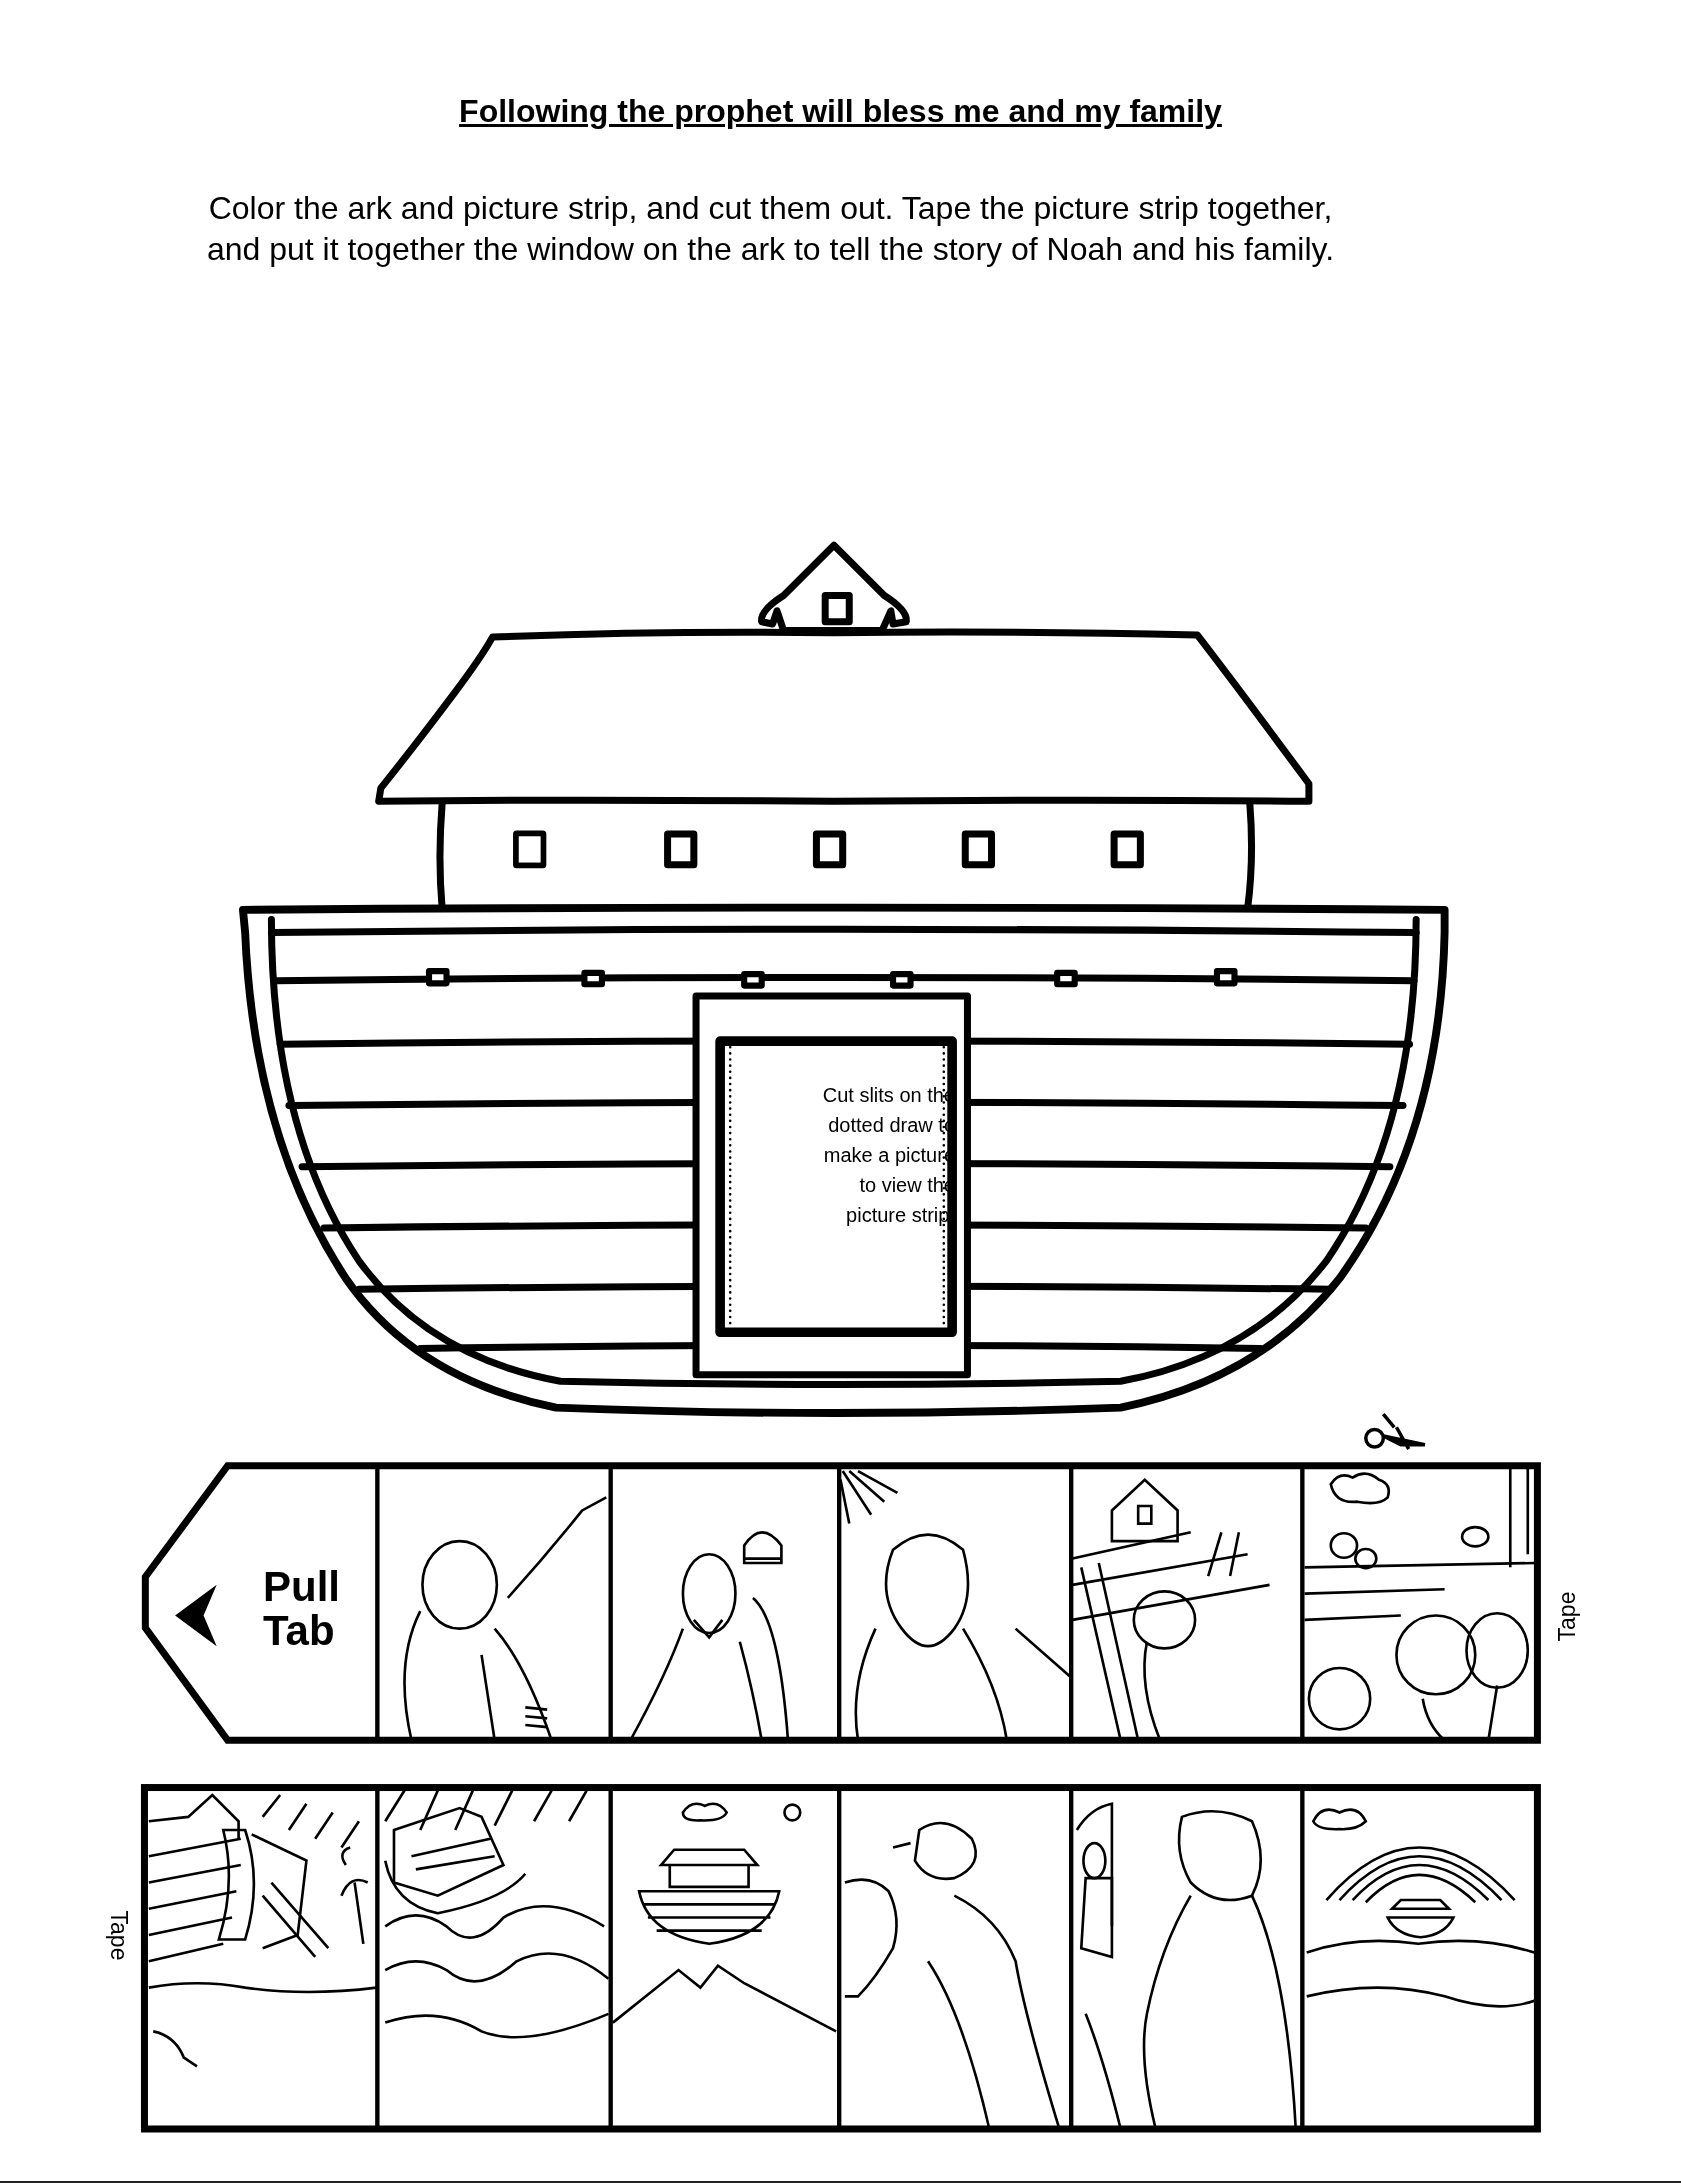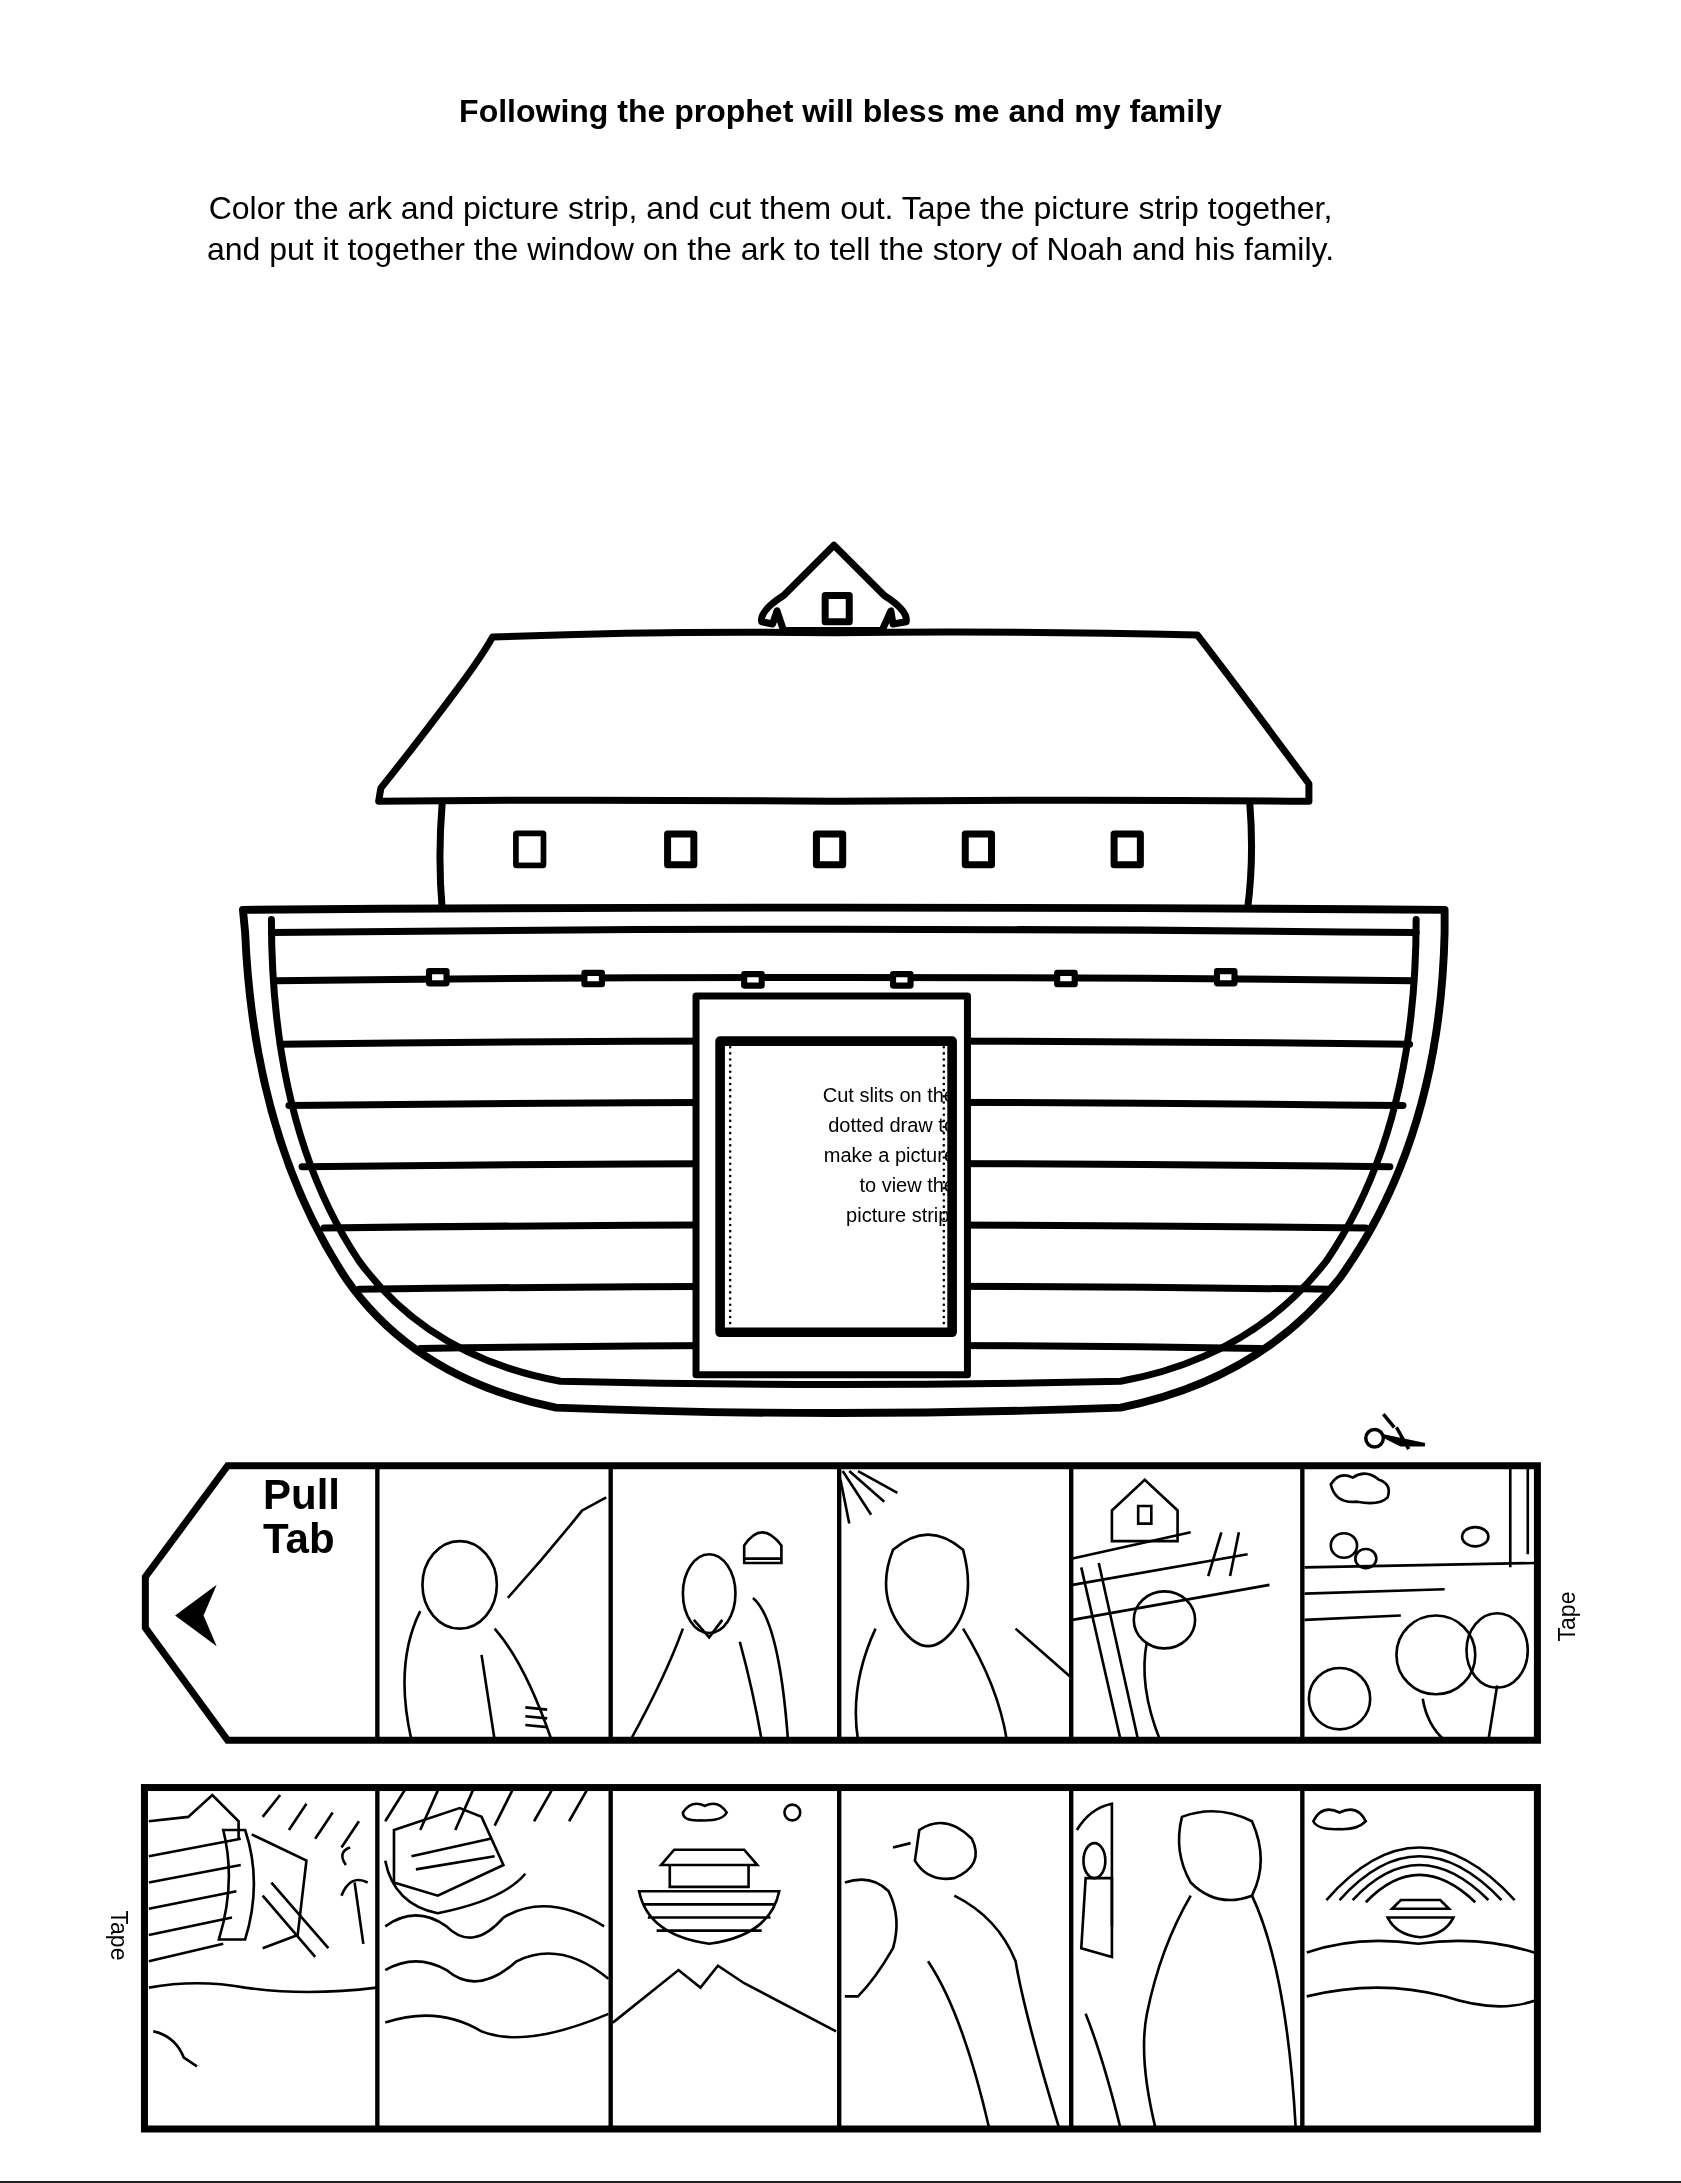--- a/index.html
+++ b/index.html
@@ -1,22 +1,22 @@
 <!DOCTYPE html>
 <html style="font-size:7px"><head>
 <meta charset="utf-8">
 <style>
   html, body { margin:0; padding:0; background:#ffffff; }
   body { width:1681px; height:2183px; position:relative; overflow:hidden; font-family:"Liberation Sans", "DejaVu Sans", sans-serif; color:#000; }
-  .title { position:absolute; left:0; width:1681px; text-align:center; font-weight:bold; font-size:32px; line-height:42px; top:90px; }
+  .title { position:absolute; left:0; width:1681px; text-align:center; font-weight:bold; font-size:32px; line-height:42px; top:90px;text-decoration:underline; }
   .body-text { position:absolute; left:0; width:1541px; text-align:center; font-size:32px; line-height:41px; top:188px; }
   .body-text div, .title div { white-space:nowrap; }
   svg.art { position:absolute; left:0; top:0; }
   .window-text { position:absolute; left:727px; top:1080px; width:228px; text-align:right; font-size:20px; line-height:30px; }
-  .pull-tab-label { position:absolute; left:263px; top:1473px; font-weight:bold; font-size:42px; line-height:44px; text-align:left; }
+  .pull-tab-label { position:absolute; left:263px; top:1565px; font-weight:bold; font-size:42px; line-height:44px; text-align:left; }
   .tape-top { position:absolute; left:1541px; top:1590px; width:53px; height:53px; display:flex; align-items:center; justify-content:center; font-size:23px; transform:rotate(-90deg); }
   .tape-bottom { position:absolute; left:92px; top:1909px; width:53px; height:53px; display:flex; align-items:center; justify-content:center; font-size:23px; transform:rotate(90deg); }
   .page-rule { position:absolute; left:0; top:2181px; width:1681px; height:2.6px; background:#222; }
 </style>
 </head>
 <body>
 
 <div class="title">
   <div>Following the prophet will bless me and my family</div>
 </div>

